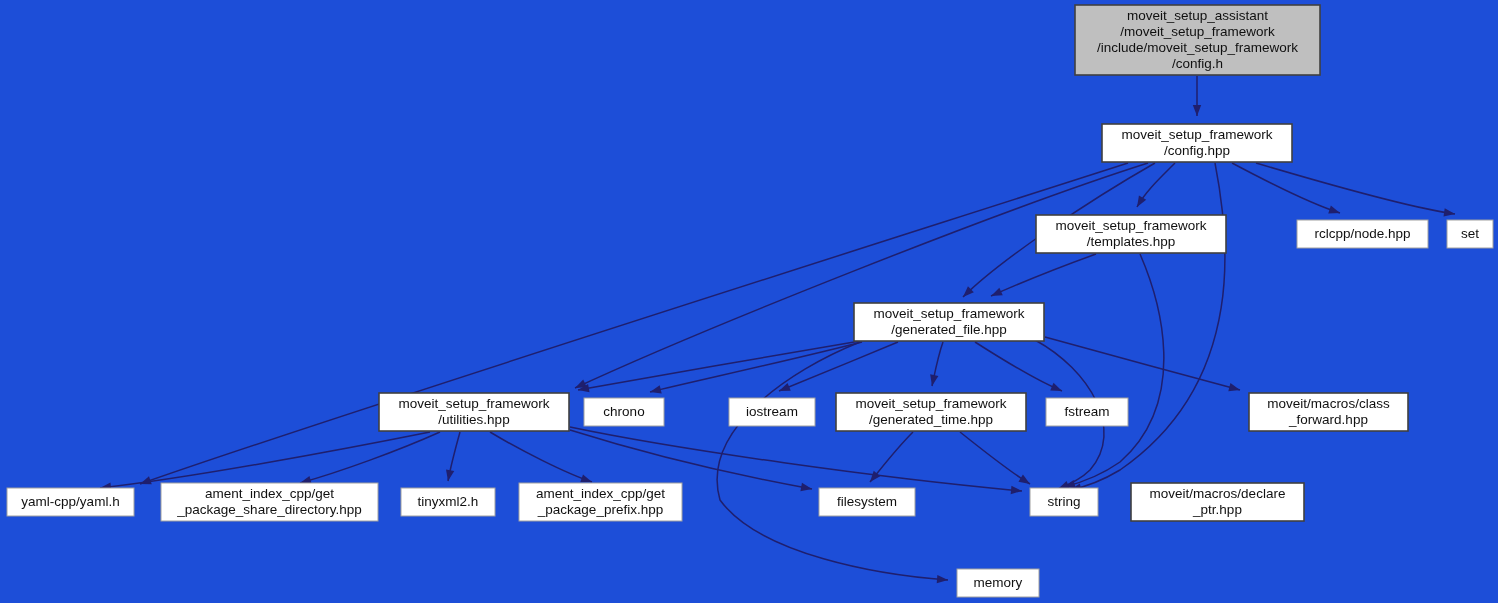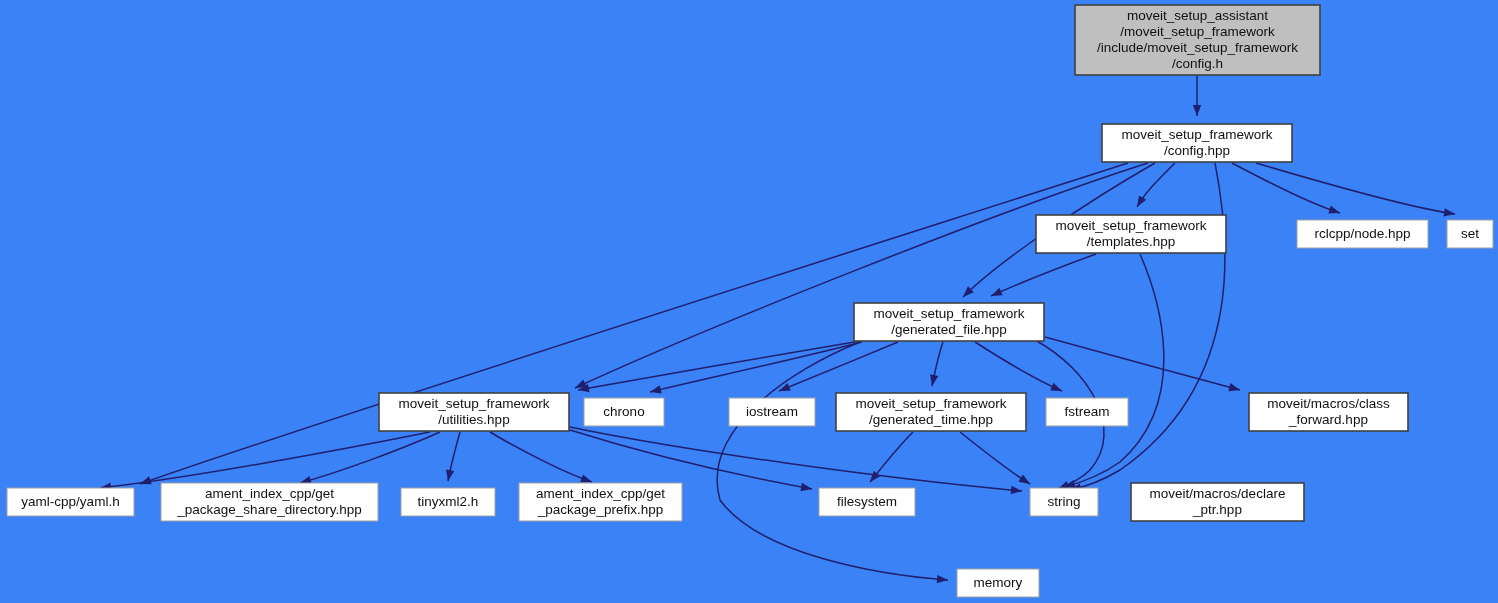--- a/index.html
+++ b/index.html
@@ -4,21 +4,21 @@
 <style>
   html, body {
     margin: 0;
     padding: 0;
     background: #ffffff;
   }
   #graph-root {
     position: relative;
     width: 1498px;
     height: 603px;
-    background: #3b82f6;
+    background: #1d4ed8;
     font-family: "Liberation Sans", sans-serif;
   }
   svg#graph-svg {
     position: absolute;
     left: 0;
     top: 0;
     width: 1498px;
     height: 603px;
     display: block;
   }

